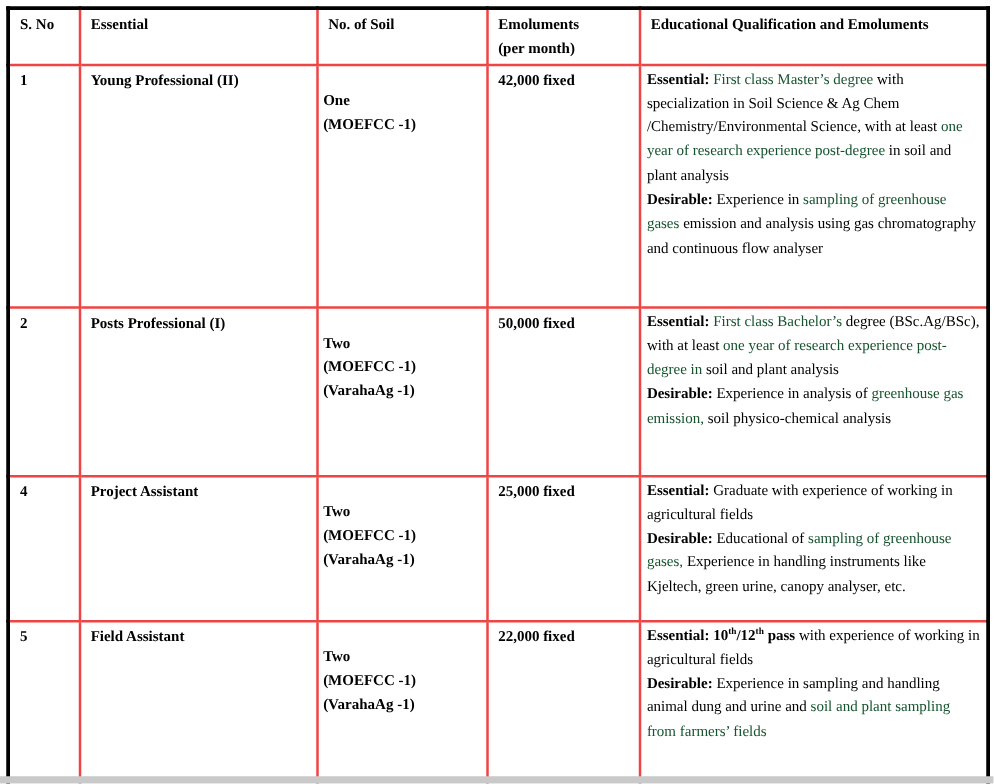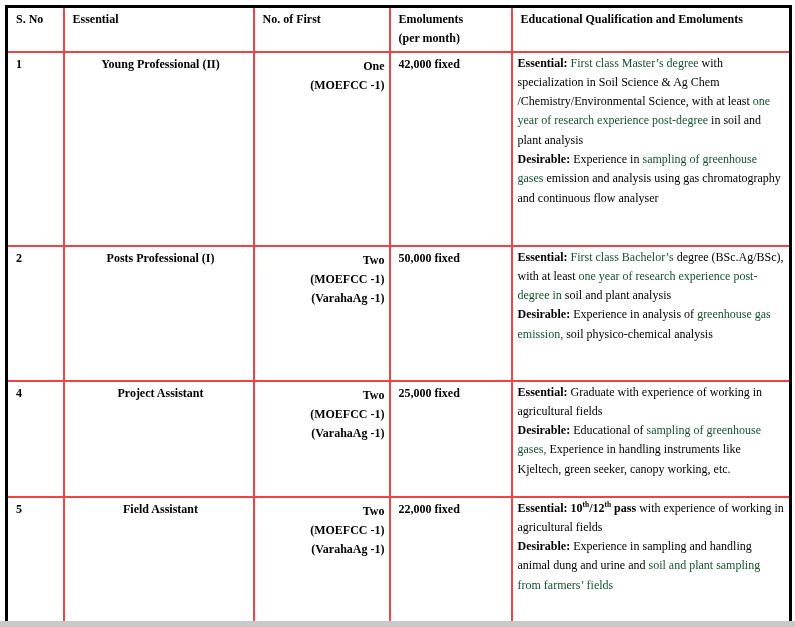--- a/index.html
+++ b/index.html
@@ -34,22 +34,22 @@
     overflow: hidden;
     margin-top: 39px;
   }
   thead th {
     font-weight: bold;
     text-align: left;
     padding: 2px 4px 2px 8px;
     white-space: pre-line;
   }
   td.sno    { font-weight: bold; text-align: left;   padding: 2px 4px 2px 8px; }
-  td.pos    { font-weight: bold; text-align: center;   padding: 2px 4px 2px 8px; }
-  td.posts  { font-weight: bold; text-align: right; padding: 4px 4px; white-space: pre-line; }
+  td.pos    { font-weight: bold; text-align: left;   padding: 2px 4px 2px 8px; }
+  td.posts  { font-weight: bold; text-align: left; padding: 18px 4px; white-space: pre-line; }
   td.emol   { font-weight: bold; text-align: left;   padding: 2px 20px 2px 8px; }
   td.qual   { font-weight: normal; text-align: left; padding: 1px 3px 1px 5px; }
   td.qual .b { font-weight: bold; }
   td.qual .g { color: #14532d; }
   td.qual sup { font-size: 0.62em; line-height: 0; }
   
   thead tr            { height: 37px;  }
   tbody tr:nth-child(1) { height: 194px; }
   tbody tr:nth-child(2) { height: 135px; }
   tbody tr:nth-child(3) { height: 116px; }
@@ -72,21 +72,21 @@
       <col style="width:57px">
       <col style="width:190px">
       <col style="width:136px">
       <col style="width:122px">
       <col style="width:279px">
     </colgroup>
     <thead>
       <tr>
           <th>S. No</th>
           <th>Essential</th>
-          <th>No. of First</th>
+          <th>No. of Soil</th>
           <th>Emoluments
 (per month)</th>
           <th>Educational Qualification and Emoluments</th>
         </tr>
     </thead>
     <tbody>
         <tr>
           <td class="sno">1</td>
           <td class="pos">Young Professional (II)</td>
           <td class="posts">One
@@ -103,21 +103,21 @@
           <td class="emol">50,000 fixed</td>
           <td class="qual"><span class="b">Essential: </span><span class="g">First class Bachelor’s </span><span>degree (BSc.Ag/BSc), with at least </span><span class="g">one year of research experience post-degree in </span><span>soil and plant analysis</span><br><span class="b">Desirable: </span><span>Experience in analysis of </span><span class="g">greenhouse gas emission, </span><span>soil physico-chemical analysis</span></td>
         </tr>
         <tr>
           <td class="sno">4</td>
           <td class="pos">Project Assistant</td>
           <td class="posts">Two
 (MOEFCC -1)
 (VarahaAg -1)</td>
           <td class="emol">25,000 fixed</td>
-          <td class="qual"><span class="b">Essential: </span><span>Graduate with experience of working in agricultural fields</span><br><span class="b">Desirable: </span><span>Educational of </span><span class="g">sampling of greenhouse gases, </span><span>Experience in handling instruments like Kjeltech, green seeker, canopy working, etc.</span></td>
+          <td class="qual"><span class="b">Essential: </span><span>Graduate with experience of working in agricultural fields</span><br><span class="b">Desirable: </span><span>Educational of </span><span class="g">sampling of greenhouse gases, </span><span>Experience in handling instruments like Kjeltech, green urine, canopy analyser, etc.</span></td>
         </tr>
         <tr>
           <td class="sno">5</td>
           <td class="pos">Field Assistant</td>
           <td class="posts">Two
 (MOEFCC -1)
 (VarahaAg -1)</td>
           <td class="emol">22,000 fixed</td>
           <td class="qual"><span class="b">Essential: </span><span class="b">10</span><sup class="b">th</sup><span class="b">/12</span><sup class="b">th</sup><span class="b"> pass</span><span> with experience of working in agricultural fields</span><br><span class="b">Desirable: </span><span>Experience in sampling and handling animal dung and urine and </span><span class="g">soil and plant sampling from farmers’ fields</span></td>
         </tr>

